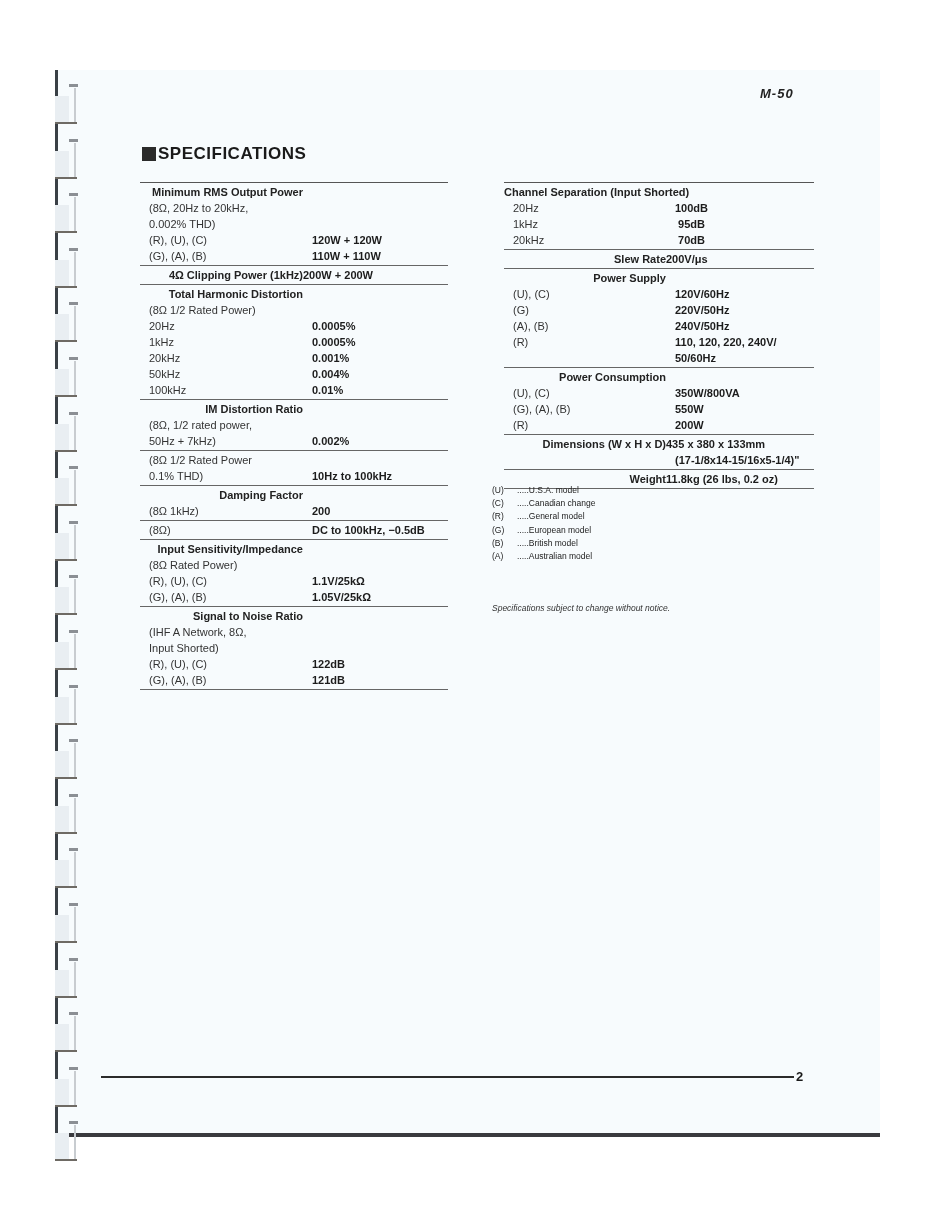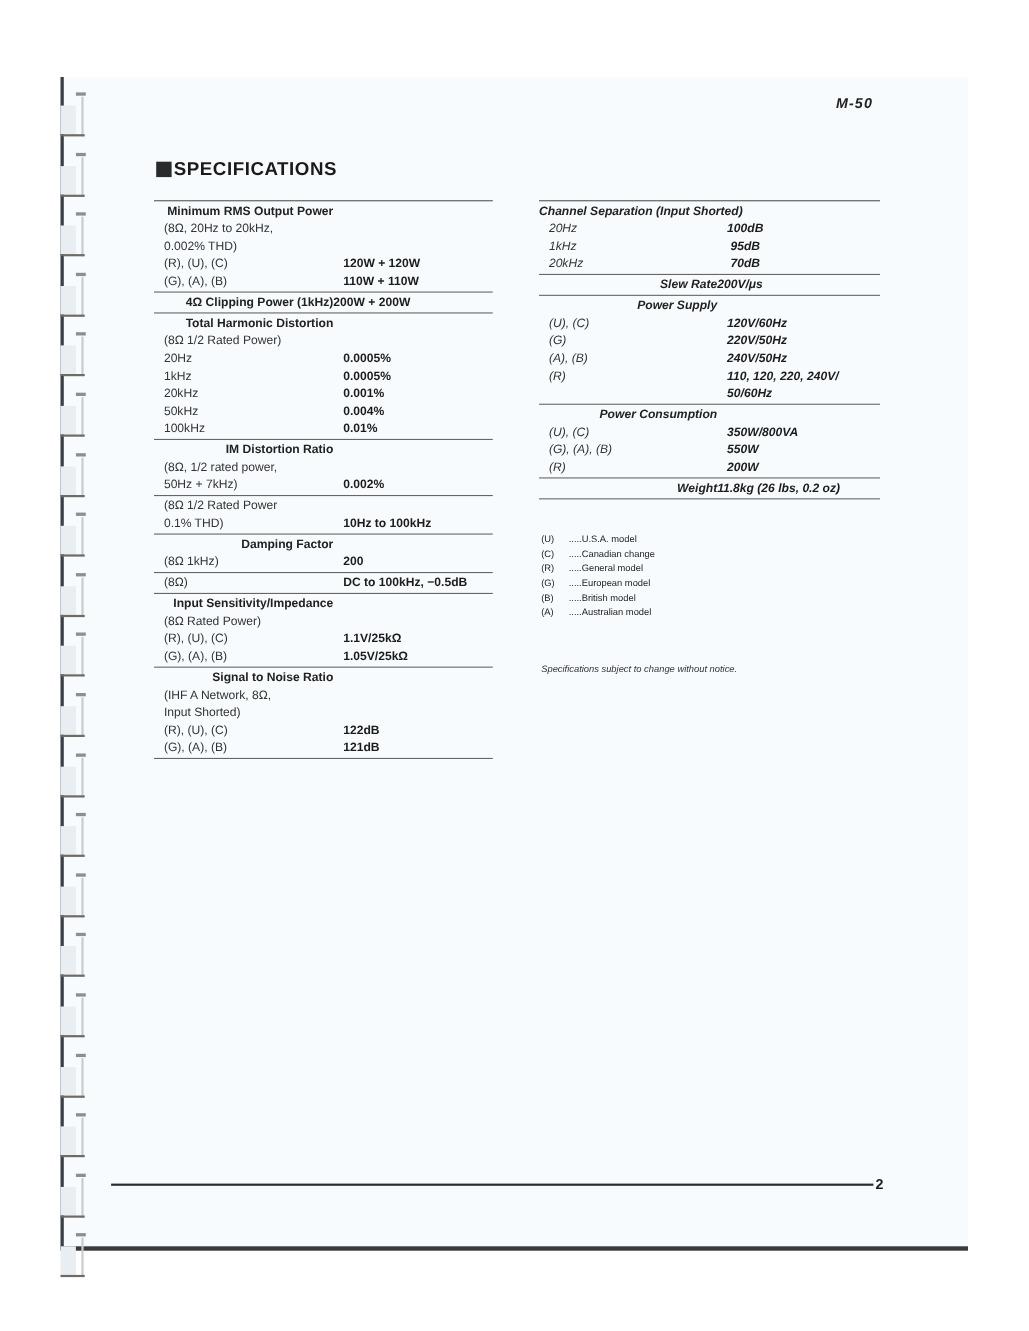--- a/index.html
+++ b/index.html
@@ -42,21 +42,21 @@
     font-weight: bold; font-size: 17px; letter-spacing: 0.5px; color: #1a1a1a;
     display: flex; align-items: center;
   }
   .section-title .square {
     width: 14px; height: 14px; background: #2a2a2a; margin-right: 2px; display: inline-block;
   }
   .col {
     position: absolute; top: 182px; border-top: 1px solid #555;
   }
   .col.left { left: 140px; width: 308px; }
-  .col.right { left: 490px; width: 310px; font-style: italic; }
+  .col.right { left: 504px; width: 310px; }
   .group { border-bottom: 1px solid #666; padding: 1px 0 1px 0; }
   .row {
     display: flex; height: 16px; line-height: 16px; font-size: 11px; white-space: nowrap;
   }
   .row .lbl { flex: 0 0 auto; }
   .col.left .row .lbl { width: 163px; }
   .col.right .row .lbl { width: 162px; }
   .row .lbl.head { font-weight: bold; color: #222; text-align: right; }
   .row .lbl.sub { padding-left: 9px; color: #333; }
   .row .val { font-weight: bold; color: #1c1c1c; }
@@ -414,20 +414,30 @@
         <span class="lbl sub">(G), (A), (B)</span>
         <span class="val" style="white-space: pre;">550W</span>
       </div>
       <div class="row">
         <span class="lbl sub">(R)</span>
         <span class="val" style="white-space: pre;">200W</span>
       </div>
     </div>
     <div class="group">
       <div class="row">
+        <span class="lbl head">Dimensions (W x H x D)</span>
+        <span class="val" style="white-space: pre;">435 x 380 x 133mm</span>
+      </div>
+      <div class="row">
+        <span class="lbl sub"></span>
+        <span class="val" style="white-space: pre;">(17-1/8x14-15/16x5-1/4)"</span>
+      </div>
+    </div>
+    <div class="group">
+      <div class="row">
         <span class="lbl head">Weight</span>
         <span class="val" style="white-space: pre;">11.8kg (26 lbs, 0.2 oz)</span>
       </div>
     </div>
   </div>
 
 <div class="legend" id="legend">
     <div class="li">
       <span class="code">(U)</span>
       <span>.....U.S.A. model</span>

